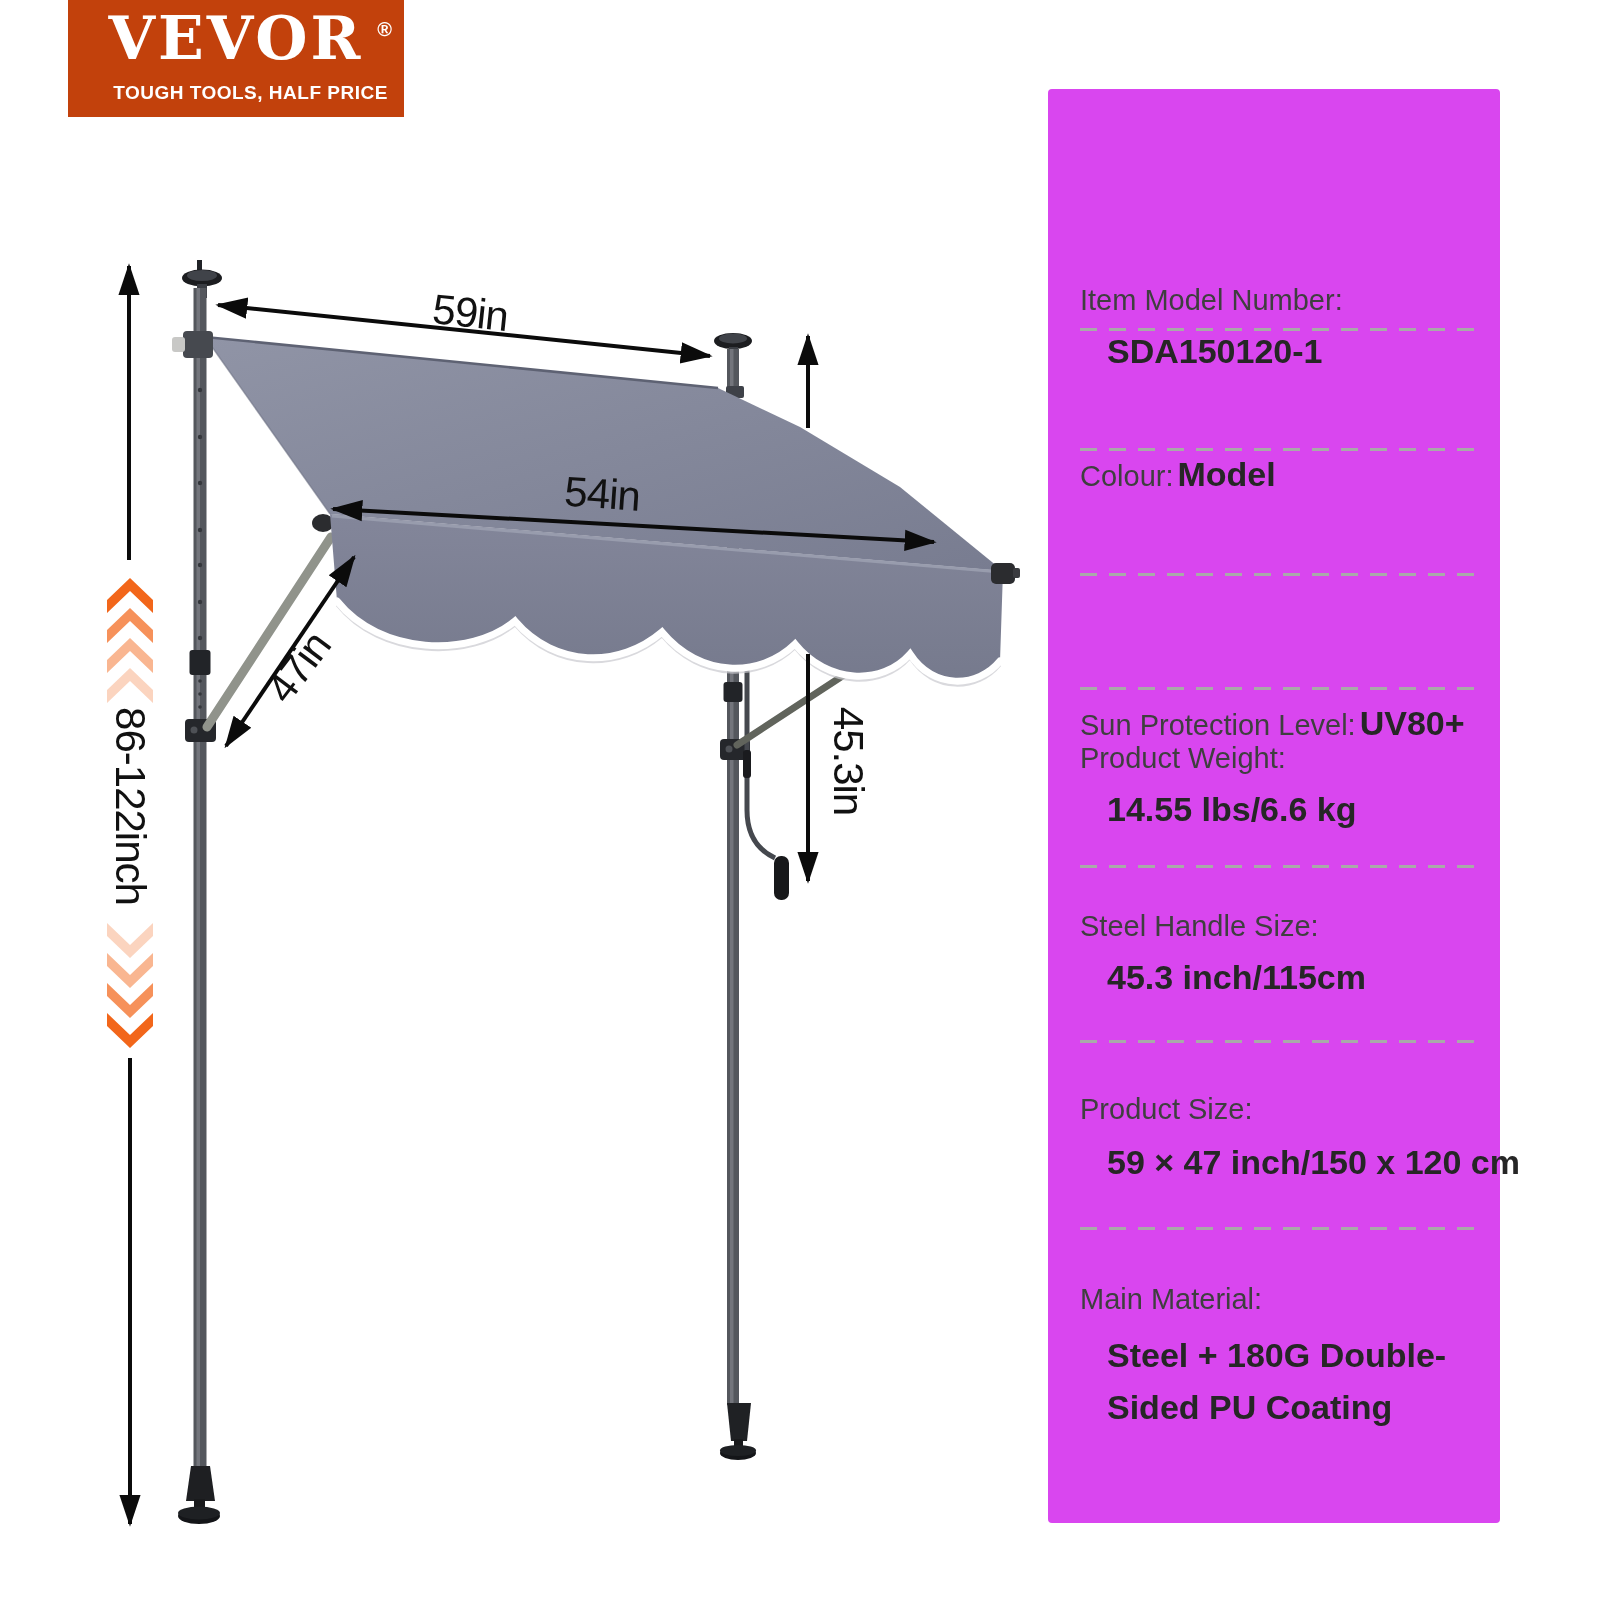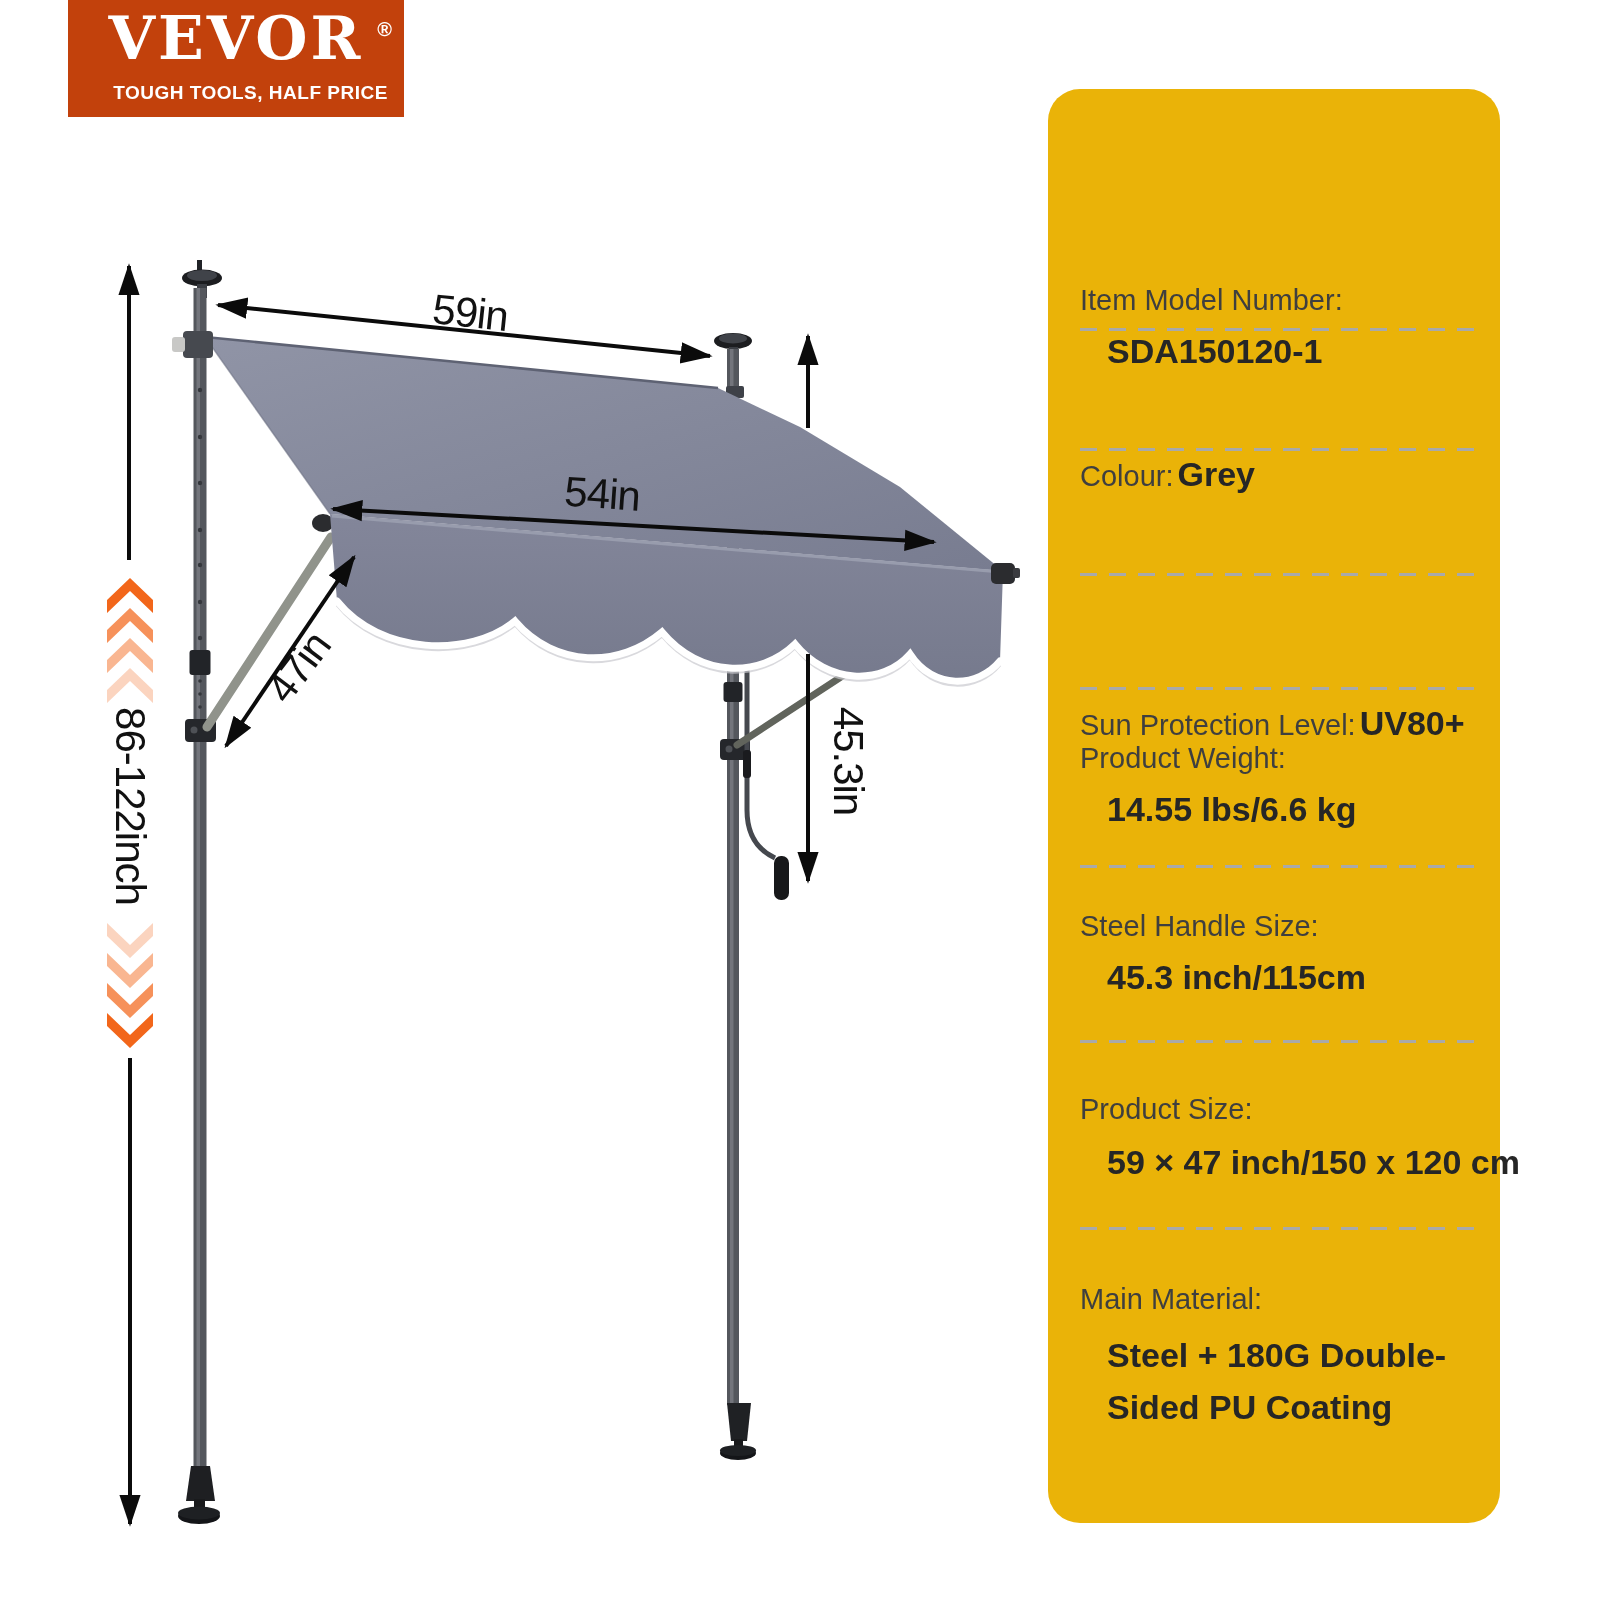--- a/index.html
+++ b/index.html
@@ -8,21 +8,21 @@
   
   .logo-box{position:absolute;left:68px;top:0;width:336px;height:117px;background:#c2410c;}
   .logo-brand{position:absolute;left:0;right:0;top:8px;text-align:center;color:#fff;
               font-family:"DejaVu Serif", serif;font-weight:bold;font-size:60px;
               letter-spacing:3px;line-height:1;}
   .logo-reg{position:absolute;right:12px;top:18px;color:#fff;font-size:20px;font-weight:bold;}
   .logo-tagline{position:absolute;left:0;right:0;bottom:13px;text-align:center;color:#fff;
                 font-weight:bold;font-size:19px;letter-spacing:0.5px;white-space:nowrap;padding-left:29px;}
   
   .spec-panel{position:absolute;left:1048px;top:89px;width:452px;height:1434px;
-              background:#eab308;border-radius:32px;}
+              background:#d946ef;border-radius:4px;}
   .spec-label{position:absolute;left:32px;font-size:29px;color:#3F3F3F;white-space:nowrap;}
   .spec-value{position:absolute;left:32px;font-size:34px;font-weight:bold;color:#262626;white-space:nowrap;margin-left:27px;}
   .spec-value.wrap{white-space:normal;width:370px;line-height:52px;}
   .spec-row-inline{position:absolute;left:32px;display:flex;align-items:baseline;gap:4px;}
   .spec-row-inline .il-label{font-size:29px;color:#3F3F3F;white-space:nowrap;}
   .spec-row-inline .il-value{font-size:34px;font-weight:bold;color:#262626;white-space:nowrap;}
   .sep{position:absolute;left:32px;width:398px;height:3px;
        background:repeating-linear-gradient(90deg,#A9A9A9 0 17px,transparent 17px 29px);}
   
   .diagram-svg{position:absolute;left:0;top:0;width:1600px;height:1600px;}
@@ -164,21 +164,21 @@
   </div>
 
   <div class="spec-panel">
 
     <div class="spec-label" style="top:195px">Item Model Number:</div>
     <div class="spec-value" style="top:243px">SDA150120-1</div>
     <div class="sep" style="top:239px"></div>
 
     <div class="spec-row-inline" style="top:366px">
       <span class="il-label">Colour:</span>
-      <span class="il-value">Grey</span>
+      <span class="il-value">Model</span>
     </div>
     <div class="sep" style="top:359px"></div>
 
     <div class="sep" style="top:484px"></div>
 
     <div class="spec-row-inline" style="top:615px">
       <span class="il-label">Sun Protection Level:</span>
       <span class="il-value">UV80+</span>
     </div>
     <div class="sep" style="top:598px"></div>

